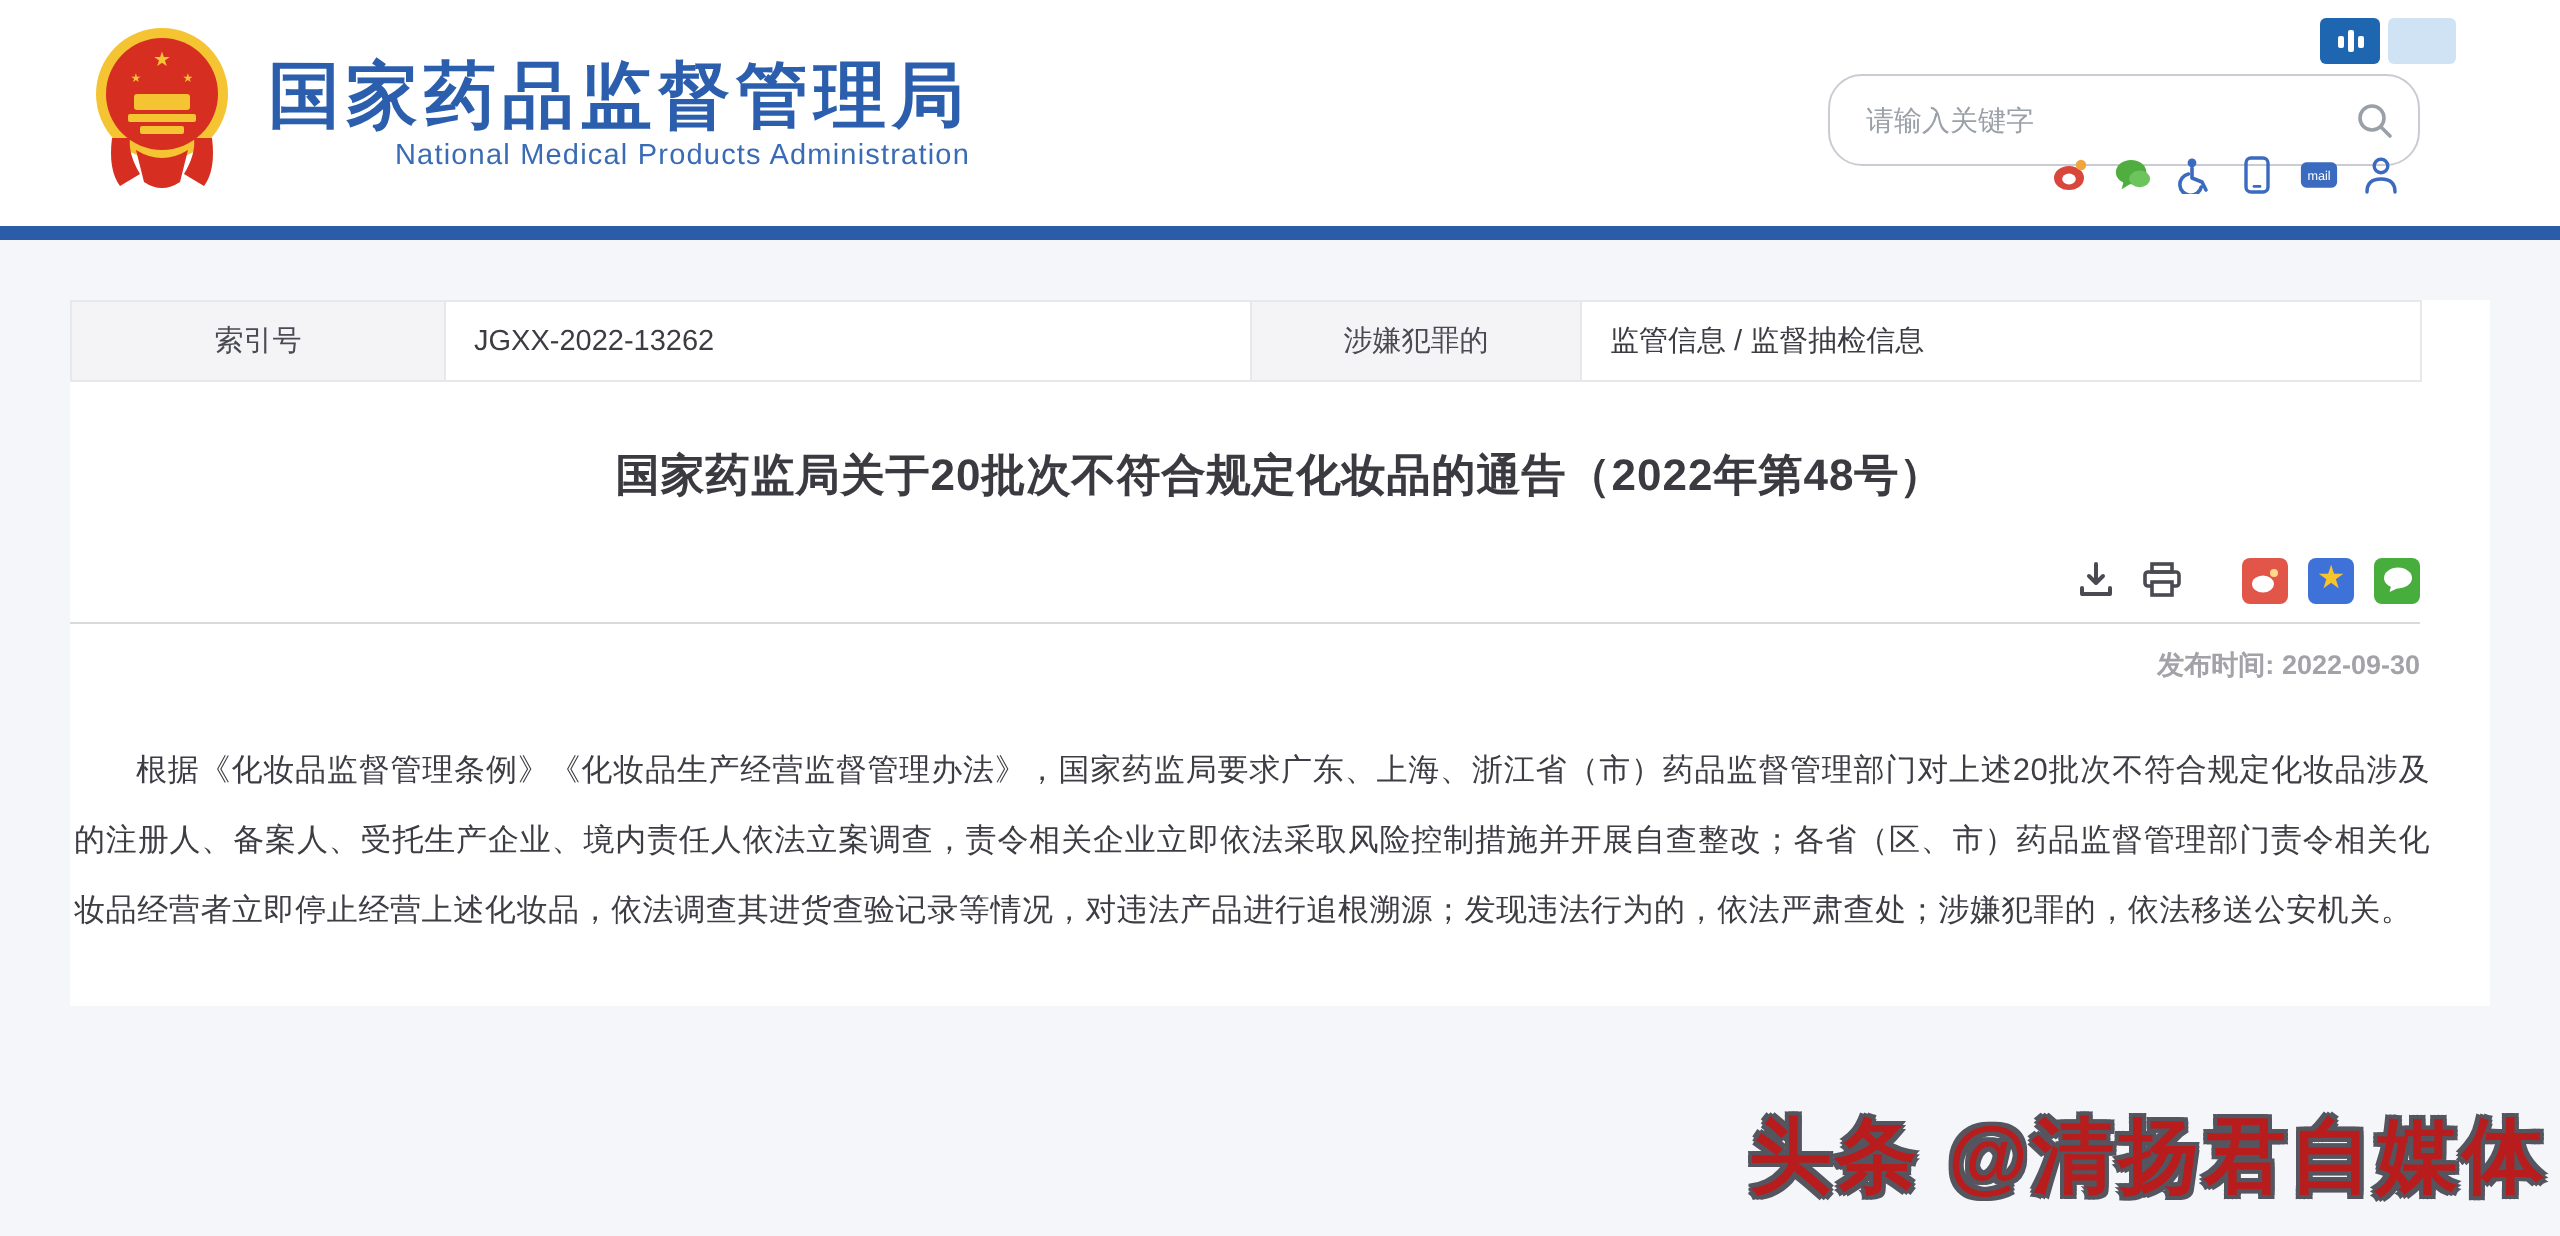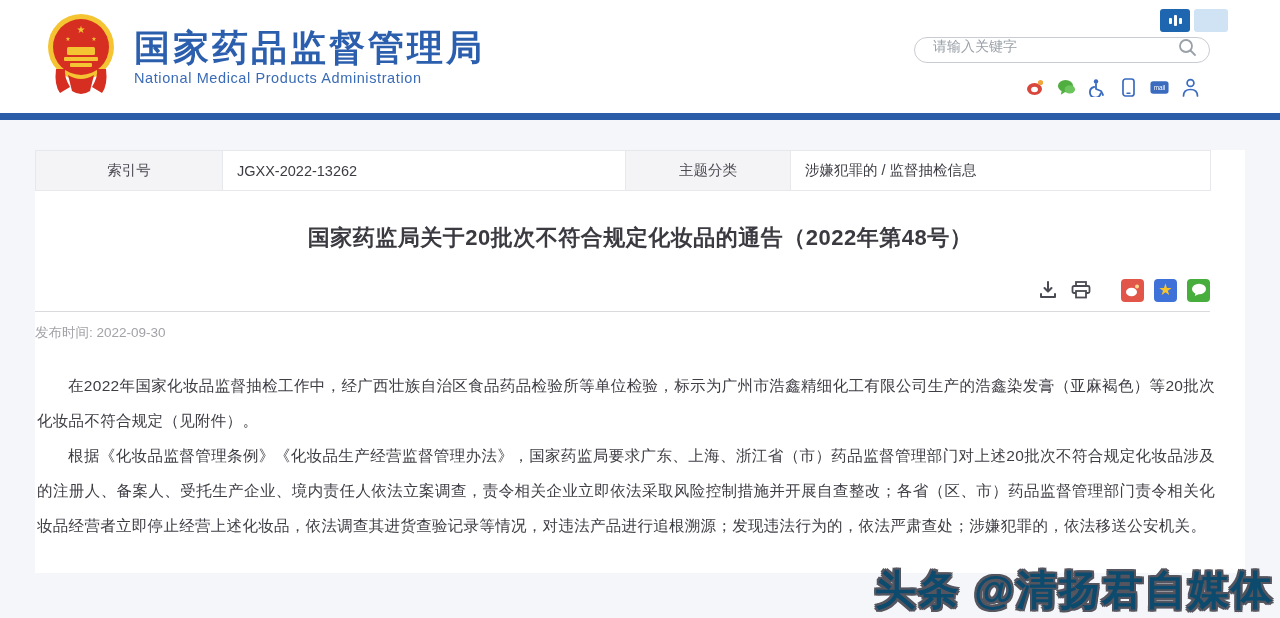--- a/index.html
+++ b/index.html
@@ -15,38 +15,38 @@
     height: 113px; background: #ffffff; position: relative;
     padding: 0 30px;
   }
   .brand { position: absolute; left: 44px; top: 11px; display: flex; align-items: center; }
   .emblem { width: 74px; height: 86px; margin-right: 16px; }
   .brand-text .cn {
     color: #2b5fae; font-size: 36px; font-weight: bold; letter-spacing: 3px;
     line-height: 1.1; margin-top: 6px; text-align: center;
   }
   .brand-text .en {
-    color: #3a6bb5; font-size: 14.5px; letter-spacing: 0.6px; margin-top: 3px;
+    color: #3a6bb5; font-size: 14.5px; letter-spacing: 0.6px; margin-top: 3px; text-align: right;
   }
   .top-toggles { position: absolute; right: 52px; top: 9px; display: flex; gap: 4px; }
   .toggle-a {
     width: 30px; height: 23px; border-radius: 3px; background: #1f66b0;
     display: flex; align-items: center; justify-content: center; cursor: pointer;
   }
   .toggle-a .bars { display: flex; gap: 2px; align-items: center; }
   .toggle-a .bars i { display: block; width: 3px; background: #fff; border-radius: 1px; }
   .toggle-a .bars i:nth-child(1){ height: 6px; }
   .toggle-a .bars i:nth-child(2){ height: 11px; }
   .toggle-a .bars i:nth-child(3){ height: 6px; }
   .toggle-b { width: 34px; height: 23px; border-radius: 3px; background: #cfe3f4; cursor: pointer; }
 
   .search-wrap {
-    position: absolute; right: 70px; top: 37px; width: 296px; height: 26px;
+    position: absolute; right: 70px; top: 37px; width: 296px; height: 46px;
     border: 1px solid #c9ccd2; border-radius: 17px; background: #fff;
-    display: flex; align-items: flex-start; padding: 0 12px 0 18px;
+    display: flex; align-items: center; padding: 0 12px 0 18px;
   }
   .search-input {
     border: none; outline: none; flex: 1; font-size: 14px; color: #333;
     background: transparent; font-family: inherit;
   }
   .search-input::placeholder { color: #9aa0a8; }
   .search-btn { background: none; border: none; cursor: pointer; display: flex; align-items: center; }
 
   .quick-icons {
     position: absolute; right: 80px; top: 78px; display: flex; gap: 12px; align-items: center;
@@ -83,33 +83,33 @@
   .share-ico {
     width: 23px; height: 23px; border-radius: 4px; display: flex; align-items: center;
     justify-content: center; border: none; cursor: pointer; padding: 0;
   }
   .share-weibo { background: #e2564a; }
   .share-star { background: #3f72d8; color: #f7c42c; font-size: 16px; line-height: 1; }
   .share-wechat { background: #47ad3c; }
 
   .rule { width: 1175px; border: none; border-top: 1px solid #d9dade; margin: 8px 0 0 0; }
   .pub-time {
-    width: 1175px; text-align: left; font-size: 13.5px; color: #a2a2a8; margin-top: 12px;
+    width: 1175px; text-align: right; font-size: 13.5px; color: #a2a2a8; margin-top: 12px; font-weight: bold;
   }
 
   .article-body { width: 1180px; margin-top: 26px; padding-left: 2px; }
   .article-body p {
     font-size: 15.5px; color: #3d3d44; line-height: 35px; text-indent: 2em;
     text-align: justify; letter-spacing: 0.3px;
   }
 
   
   .watermark {
-    position: absolute; right: 6px; bottom: 0;
-    font-size: 41px; font-weight: bold; color: #0c4a6e; letter-spacing: 2px;
+    position: absolute; right: 6px; bottom: 12px;
+    font-size: 41px; font-weight: bold; color: #b91c1c; letter-spacing: 2px;
     text-shadow:
       -2px -2px 0 #55555f, 2px -2px 0 #55555f,
       -2px  2px 0 #55555f, 2px  2px 0 #55555f,
       -2px  0   0 #55555f, 2px  0   0 #55555f,
        0   -2px 0 #55555f, 0    2px 0 #55555f;
     pointer-events: none; white-space: nowrap;
   }
 </style>
 </head>
 <body>
@@ -207,22 +207,22 @@
     <colgroup>
         <col class="c1">
         <col class="c2">
         <col class="c3">
         <col class="c4">
       </colgroup>
     <tbody>
         <tr>
       <td class="lbl">索引号</td>
       <td>JGXX-2022-13262</td>
-      <td class="lbl">主题分类</td>
-      <td>涉嫌犯罪的 / 监督抽检信息</td>
+      <td class="lbl">涉嫌犯罪的</td>
+      <td>监管信息 / 监督抽检信息</td>
     </tr>
   </tbody>
     </table>
 
   <h1 class="article-title">国家药监局关于20批次不符合规定化妆品的通告（2022年第48号）</h1>
 
   <div class="toolbar">
     <button class="tool-btn">
       <svg width="18" height="18" viewBox="0 0 18 18">
         <path d="M9 1 L9 10 M5.5 7 L9 10.5 L12.5 7" fill="none" stroke="#4a4a52" stroke-width="2" stroke-linecap="round" stroke-linejoin="round"></path>
@@ -255,19 +255,18 @@
   </div>
 
   <hr class="rule">
 
   <div class="pub-time">
     <span>发布时间:</span>
     <span>2022-09-30</span>
   </div>
 
   <div class="article-body">
-    <p>在2022年国家化妆品监督抽检工作中，经广西壮族自治区食品药品检验所等单位检验，标示为广州市浩鑫精细化工有限公司生产的浩鑫染发膏（亚麻褐色）等20批次化妆品不符合规定（见附件）。</p>
     <p>根据《化妆品监督管理条例》《化妆品生产经营监督管理办法》，国家药监局要求广东、上海、浙江省（市）药品监督管理部门对上述20批次不符合规定化妆品涉及的注册人、备案人、受托生产企业、境内责任人依法立案调查，责令相关企业立即依法采取风险控制措施并开展自查整改；各省（区、市）药品监督管理部门责令相关化妆品经营者立即停止经营上述化妆品，依法调查其进货查验记录等情况，对违法产品进行追根溯源；发现违法行为的，依法严肃查处；涉嫌犯罪的，依法移送公安机关。</p>
 
   </div>
 </div>
 
 <div class="watermark">头条 @清扬君自媒体</div>
 
 </body></html>

